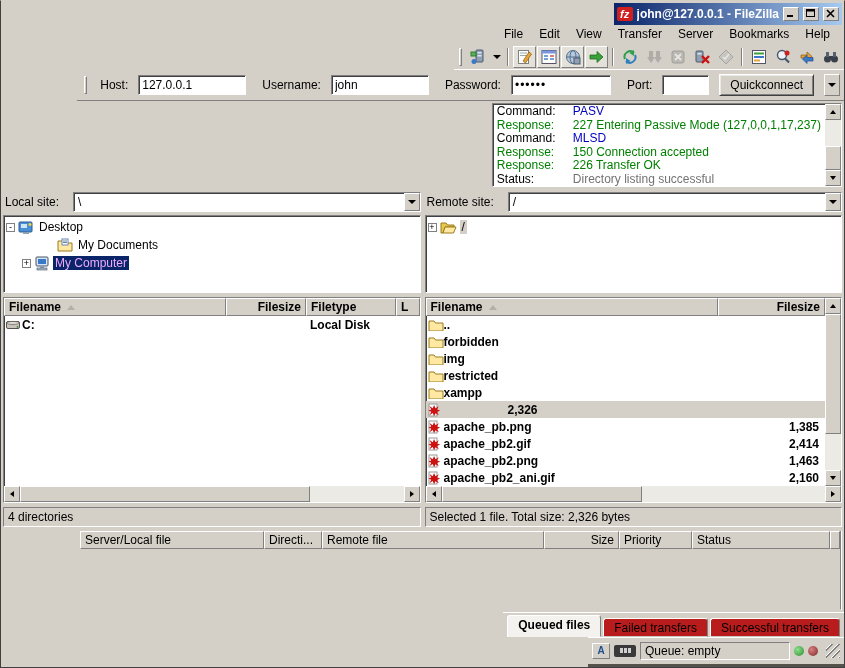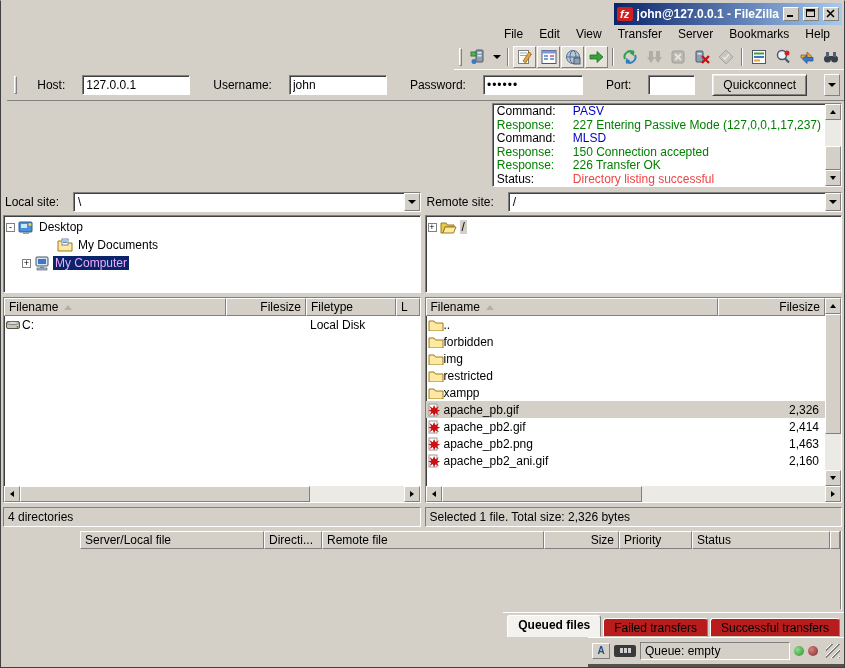--- a/index.html
+++ b/index.html
@@ -26,34 +26,34 @@
   .toolbar { height:26px; display:flex; align-items:center; padding:0 2px; gap:1px; border-bottom:1px solid #fff; }
   .tb-grip { width:3px; height:18px; border:1px solid; border-color:#fff #808080 #808080 #fff; margin:0 3px; }
   .tb-sep { width:2px; height:18px; border-left:1px solid #808080; border-right:1px solid #fff; margin:0 3px; }
   .tb-btn { width:23px; height:22px; display:flex; align-items:center; justify-content:center; background:transparent; border:1px solid transparent; }
   .tb-btn.toggled { border-color:#fff #808080 #808080 #fff; background:#E4E1DA; }
   .tb-btn.disabled svg { filter:grayscale(1) opacity(0.45); }
   .tb-drop { width:13px; height:22px; display:flex; align-items:center; justify-content:center; }
   .arrow-down { width:0; height:0; border-left:4px solid transparent; border-right:4px solid transparent; border-top:4px solid #000; }
 
   
-  .quickbar { height:32px; display:flex; align-items:center; padding:0 4px; gap:17px; font-size:12px; border-bottom:1px solid #808080; }
+  .quickbar { height:32px; display:flex; align-items:center; padding:0 4px; gap:10px; font-size:12px; border-bottom:1px solid #808080; }
   .qfield { height:20px; background:#fff; border:1px solid; border-color:#808080 #fff #fff #808080; box-shadow:inset 1px 1px 0 #404040; font-size:12px; padding:0 3px; }
   .qbtn { height:22px; padding:0 10px; font-size:12px; background:#D4D0C8; }
   .qbtn-drop { width:16px; height:22px; display:flex; align-items:center; justify-content:center; background:#D4D0C8; }
 
   
   .logwrap { height:88px; padding:2px; }
   .logbox { height:84px; display:flex; background:#fff; }
   .logtext { flex:1; padding:1px 4px; font-size:12px; line-height:13.5px; overflow:hidden; }
   .logline { display:flex; white-space:nowrap; }
   .loglabel { width:76px; flex:0 0 auto; }
   .c-cmd  { color:#0000C0; }
   .c-resp { color:#008000; }
-  .c-stat { color:#ef4444; }
+  .c-stat { color:#737373; }
   .c-lbl  { color:#000000; }
 
   
   .vscroll { width:16px; flex:0 0 auto; background:#ECEAE4; display:flex; flex-direction:column; }
   .sb-btn { width:16px; height:16px; background:#D4D0C8; display:flex; align-items:center; justify-content:center; flex:0 0 auto; }
   .sb-track { flex:1; }
   .sb-thumb-v { height:24px; background:#D4D0C8; }
   .hscroll { height:16px; background:#ECEAE4; display:flex; }
   .sb-btn-h { width:16px; height:16px; background:#D4D0C8; display:flex; align-items:center; justify-content:center; flex:0 0 auto; }
   .sb-thumb-h { background:#D4D0C8; height:16px; }
@@ -72,21 +72,21 @@
   .combo-btn { width:16px; height:18px; background:#D4D0C8; display:flex; align-items:center; justify-content:center; flex:0 0 auto; }
   .treebox { height:78px; background:#fff; font-size:12px; padding:2px; overflow:hidden; margin-bottom:4px; }
   .tree-row { display:flex; align-items:center; height:18px; gap:3px; }
   .expander { width:9px; height:9px; background:#fff; border:1px solid #808080; font-size:9px; line-height:7px; text-align:center; flex:0 0 auto; color:#000; }
   .tree-label { padding:0 2px; white-space:nowrap; }
   .sel-active { background:#0A246A; color:#f0abfc; }
   .sel-inactive { background:#D4D0C8; }
   .indent { width:16px; flex:0 0 auto; }
 
   
-  .listbox { height:206px; background:#fff; display:grid; margin-bottom:4px; }
+  .listbox { height:206px; background:#fff; display:grid; margin-bottom:4px;font-weight:bold; }
   .listbox.local  { grid-template-rows:18px 1fr 16px; grid-template-columns:1fr; }
   .listbox.remote { grid-template-rows:18px 1fr 16px; grid-template-columns:1fr 16px; }
   .lheader { display:flex; background:#D4D0C8; }
   .hcell { border:1px solid; border-color:#FFFFFF #808080 #808080 #FFFFFF; background:#D4D0C8; font-size:12px; padding:1px 4px; display:flex; align-items:center; gap:6px; overflow:hidden; white-space:nowrap; }
   .hcell.right { justify-content:flex-end; }
   .sort-tri { width:0;height:0;border-left:4px solid transparent;border-right:4px solid transparent;border-bottom:5px solid #B4B0A8; }
   .lrows { overflow:hidden; font-size:12px; }
   .lrow { display:flex; align-items:center; height:17px; white-space:nowrap; }
   .lrow .fic { width:18px; display:flex; justify-content:flex-start; align-items:center; flex:0 0 auto; padding-left:2px; }
   .lrow.selected { background:#D4D0C8; }
@@ -500,22 +500,31 @@
               <span class="fname" style="flex:1">xampp</span>
               <span class="fsize" style="width:100px"></span>
             </div>
           <div class="lrow selected">
               <span class="fic">
                 <svg width="16" height="14">
                   <rect x="1" y="1" width="8" height="12" fill="#fff" stroke="#9A9A9A"></rect>
                   <path d="M9 2 l1.6 3.4 3.4-2 -1.8 3.4 3.2 1.2 -3.2 1.4 1.8 3.6 -3.4-2.2 -1.6 3.2 -1.4-3.4 -3.4 2.2 1.8-3.6 -3-1.2 3-1.2 -1.8-3.6 3.4 2.2 Z" fill="#CC1111" transform="translate(-2.5,0) scale(0.95)"></path>
                 </svg>
               </span>
-              <span class="fname" style="flex:1">apache_pb.gif</span>
               <span class="fsize" style="width:100px">2,326</span>
+            </div>
+          <div class="lrow">
+              <span class="fic">
+                <svg width="16" height="14">
+                  <rect x="1" y="1" width="8" height="12" fill="#fff" stroke="#9A9A9A"></rect>
+                  <path d="M9 2 l1.6 3.4 3.4-2 -1.8 3.4 3.2 1.2 -3.2 1.4 1.8 3.6 -3.4-2.2 -1.6 3.2 -1.4-3.4 -3.4 2.2 1.8-3.6 -3-1.2 3-1.2 -1.8-3.6 3.4 2.2 Z" fill="#CC1111" transform="translate(-2.5,0) scale(0.95)"></path>
+                </svg>
+              </span>
+              <span class="fname" style="flex:1">apache_pb.png</span>
+              <span class="fsize" style="width:100px">1,385</span>
             </div>
           <div class="lrow">
               <span class="fic">
                 <svg width="16" height="14">
                   <rect x="1" y="1" width="8" height="12" fill="#fff" stroke="#9A9A9A"></rect>
                   <path d="M9 2 l1.6 3.4 3.4-2 -1.8 3.4 3.2 1.2 -3.2 1.4 1.8 3.6 -3.4-2.2 -1.6 3.2 -1.4-3.4 -3.4 2.2 1.8-3.6 -3-1.2 3-1.2 -1.8-3.6 3.4 2.2 Z" fill="#CC1111" transform="translate(-2.5,0) scale(0.95)"></path>
                 </svg>
               </span>
               <span class="fname" style="flex:1">apache_pb2.gif</span>
               <span class="fsize" style="width:100px">2,414</span>

